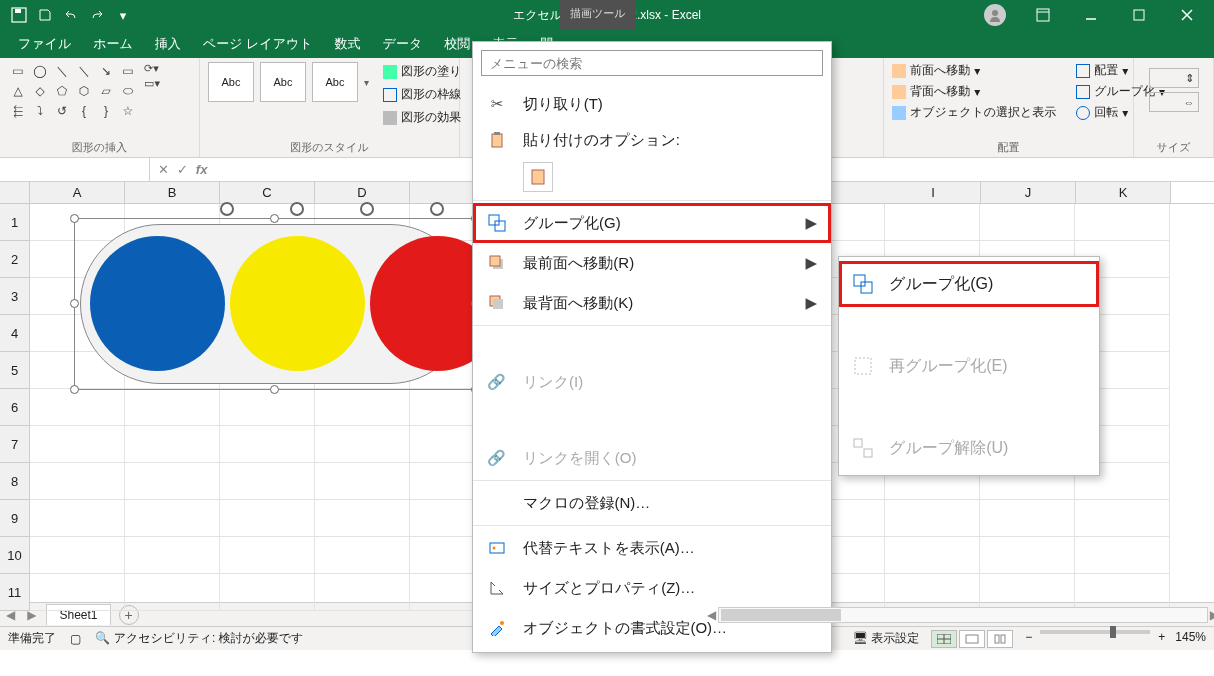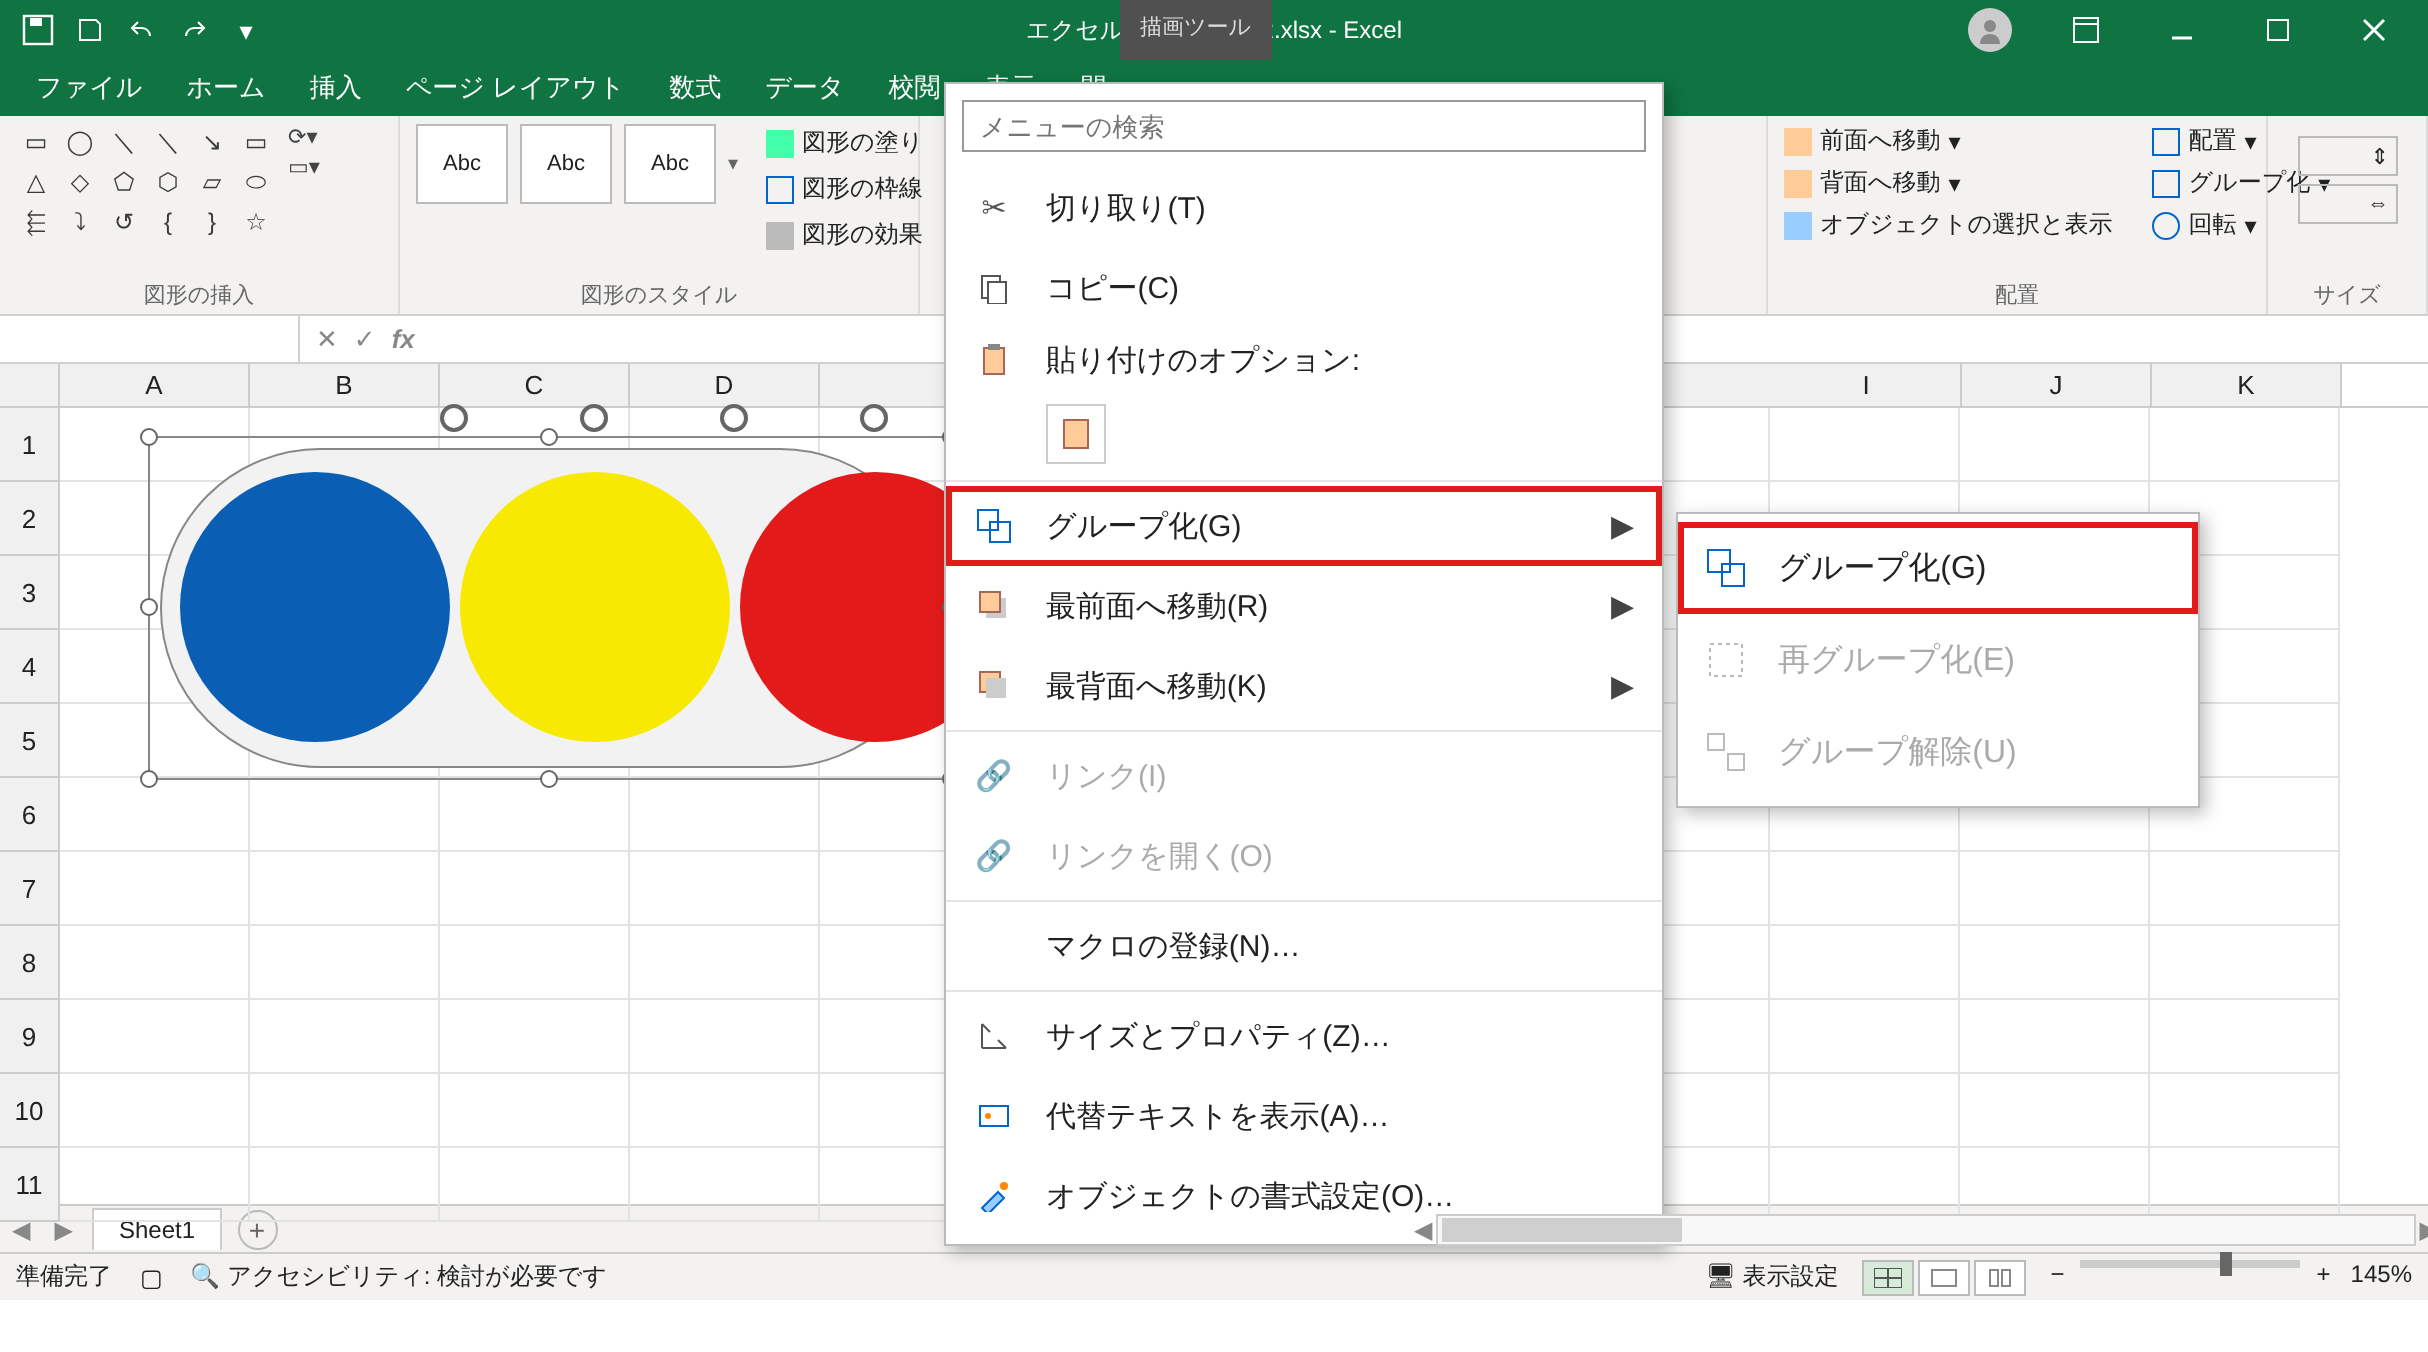--- a/index.html
+++ b/index.html
@@ -61,21 +61,21 @@
 .rot{ width:14px;height:14px; border:2px solid #666; border-radius:50%; background:#fff;}
 .h-tl{left:-5px;top:-5px}.h-tr{right:-5px;top:-5px}.h-bl{left:-5px;bottom:-5px}.h-br{right:-5px;bottom:-5px}
 .h-ml{left:-5px;top:50%;margin-top:-5px}.h-mr{right:-5px;top:50%;margin-top:-5px}
 .h-tc{left:50%;margin-left:-5px;top:-5px}.h-bc{left:50%;margin-left:-5px;bottom:-5px}
 
 
 .ctxmenu{ position:absolute; left:472px; top:41px; width:360px; background:#fff; border:1px solid #bbb; box-shadow:3px 3px 8px rgba(0,0,0,.25); padding:4px 0;}
 .ctx-search{ margin:4px 8px 8px; }
 .ctx-search input{ width:100%; height:26px; border:1px solid #999; padding:0 8px; font-size:13px; color:#777;}
 .ctx-item{ display:flex; align-items:center; height:40px; padding:0 14px; gap:16px; font-size:15px; position:relative;}
-.ctx-item.disabled{ color:#aaa;}
+.ctx-item.disabled{ color:#aaa;margin-top:36px;}
 .ctx-item .mico{ width:20px; height:20px; display:flex;align-items:center;justify-content:center; color:#555;}
 .ctx-item .arrow{ margin-left:auto; color:#444;}
 .ctx-sep{ height:1px; background:#e4e4e4; margin:2px 0;}
 .redbox{ outline:3px solid #e21a1a; outline-offset:-3px;align-items:center;}
 .pastepop{ padding:6px 0 6px 50px;}
 .pastepop .pp{ width:30px;height:30px;border:1px solid #ccc;display:inline-flex;align-items:center;justify-content:center;}
 
 
 .submenu{ position:absolute; left:838px; top:256px; width:262px; background:#fff; border:1px solid #bbb; box-shadow:3px 3px 8px rgba(0,0,0,.25); padding:4px 0;}
 .submenu .ctx-item{ height:46px; font-size:16px;}
@@ -467,29 +467,20 @@
 </div>
 
 <div class="ctxmenu">
   <div class="ctx-search">
     <input placeholder="メニューの検索" style="">
   </div>
   <div class="ctx-item">
     <span class="mico">✂</span>
     <span>切り取り(T)</span>
   </div>
-  <div class="ctx-item">
-    <span class="mico">
-        <svg width="16" height="16">
-          <rect x="2" y="2" width="9" height="11" fill="none" stroke="#555"></rect>
-          <rect x="5" y="5" width="9" height="11" fill="#fff" stroke="#555"></rect>
-        </svg>
-      </span>
-    <span>コピー(C)</span>
-  </div>
   <div class="ctx-item" style="height:32px">
     <span class="mico">
         <svg width="16" height="16">
           <rect x="3" y="2" width="10" height="13" fill="#fc9" stroke="#a65"></rect>
           <rect x="5" y="0" width="6" height="3" fill="#888"></rect>
         </svg>
       </span>
     <span style="font-weight:normal">貼り付けのオプション:</span>
   </div>
   <div class="pastepop">
@@ -541,33 +532,33 @@
   </div>
   <div class="ctx-sep"></div>
   <div class="ctx-item">
     <span class="mico"></span>
     <span>マクロの登録(N)…</span>
   </div>
   <div class="ctx-sep"></div>
   <div class="ctx-item">
     <span class="mico">
         <svg width="16" height="16">
-          <path d="M2 14V2m0 12h12M2 2l4 4M14 14l-4-4" stroke="#555" fill="none"></path>
-        </svg>
-      </span>
-    <span>サイズとプロパティ(Z)…</span>
-  </div>
-  <div class="ctx-item">
-    <span class="mico">
-        <svg width="16" height="16">
           <rect x="1" y="3" width="14" height="10" fill="none" stroke="#06c"></rect>
           <circle cx="5" cy="8" r="1.5" fill="#f80"></circle>
         </svg>
       </span>
     <span>代替テキストを表示(A)…</span>
+  </div>
+  <div class="ctx-item">
+    <span class="mico">
+        <svg width="16" height="16">
+          <path d="M2 14V2m0 12h12M2 2l4 4M14 14l-4-4" stroke="#555" fill="none"></path>
+        </svg>
+      </span>
+    <span>サイズとプロパティ(Z)…</span>
   </div>
   <div class="ctx-item">
     <span class="mico">
         <svg width="16" height="16">
           <path d="M2 14l8-8 3 3-8 8z" fill="#9cf" stroke="#06c"></path>
           <circle cx="13" cy="3" r="2" fill="#f80"></circle>
         </svg>
       </span>
     <span>オブジェクトの書式設定(O)…</span>
   </div>

